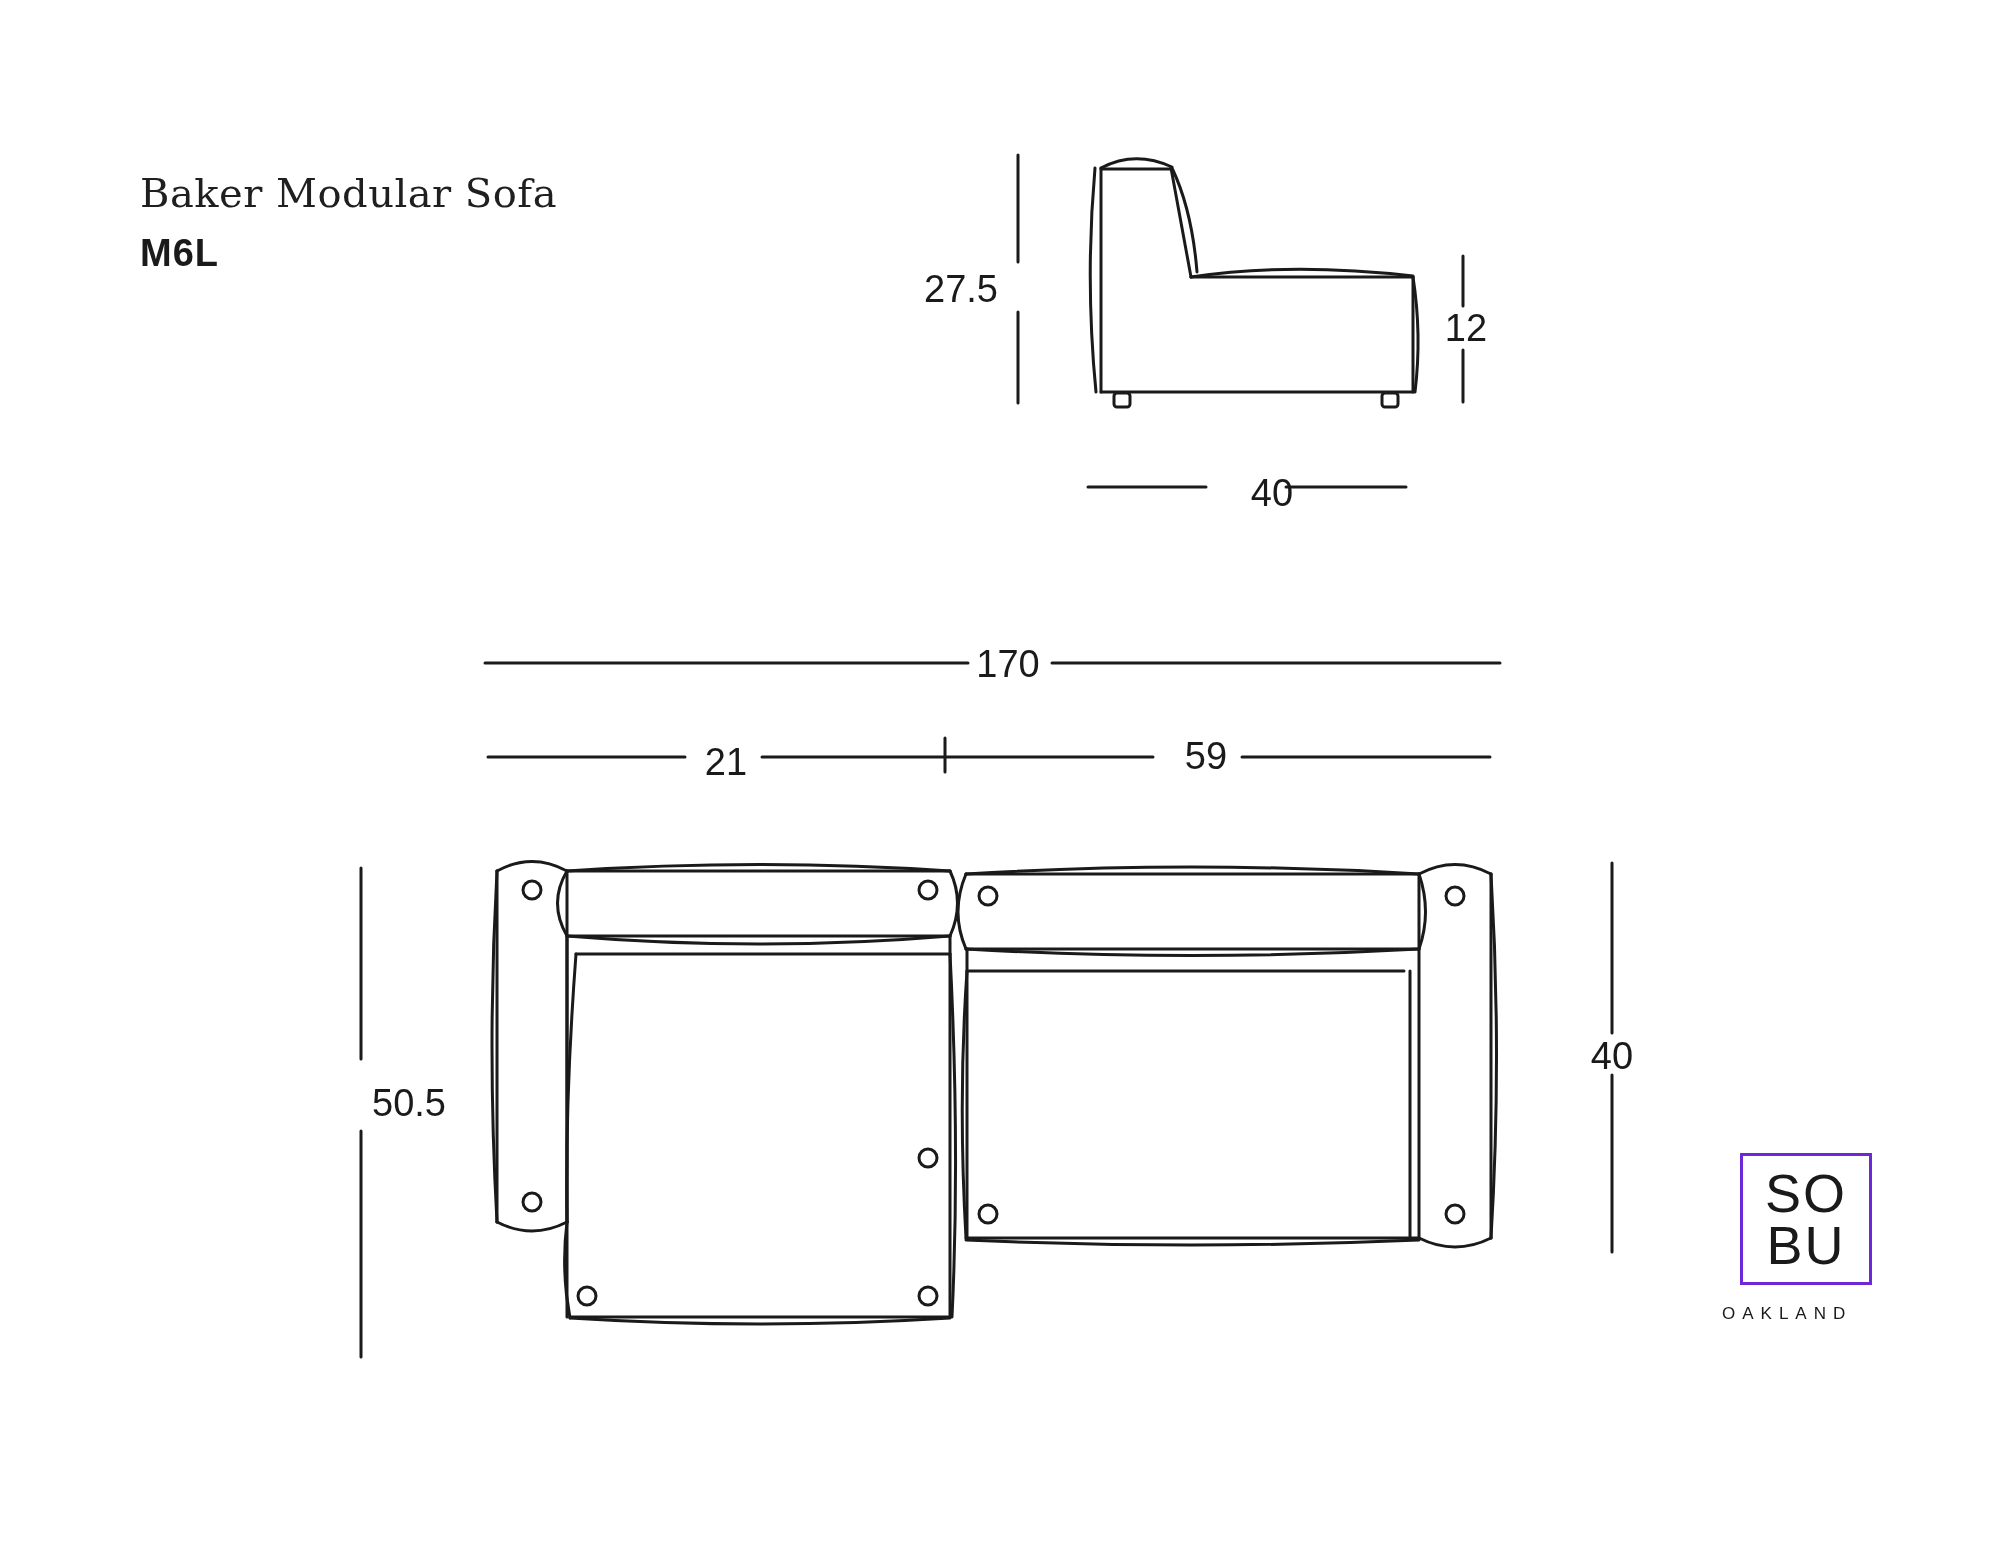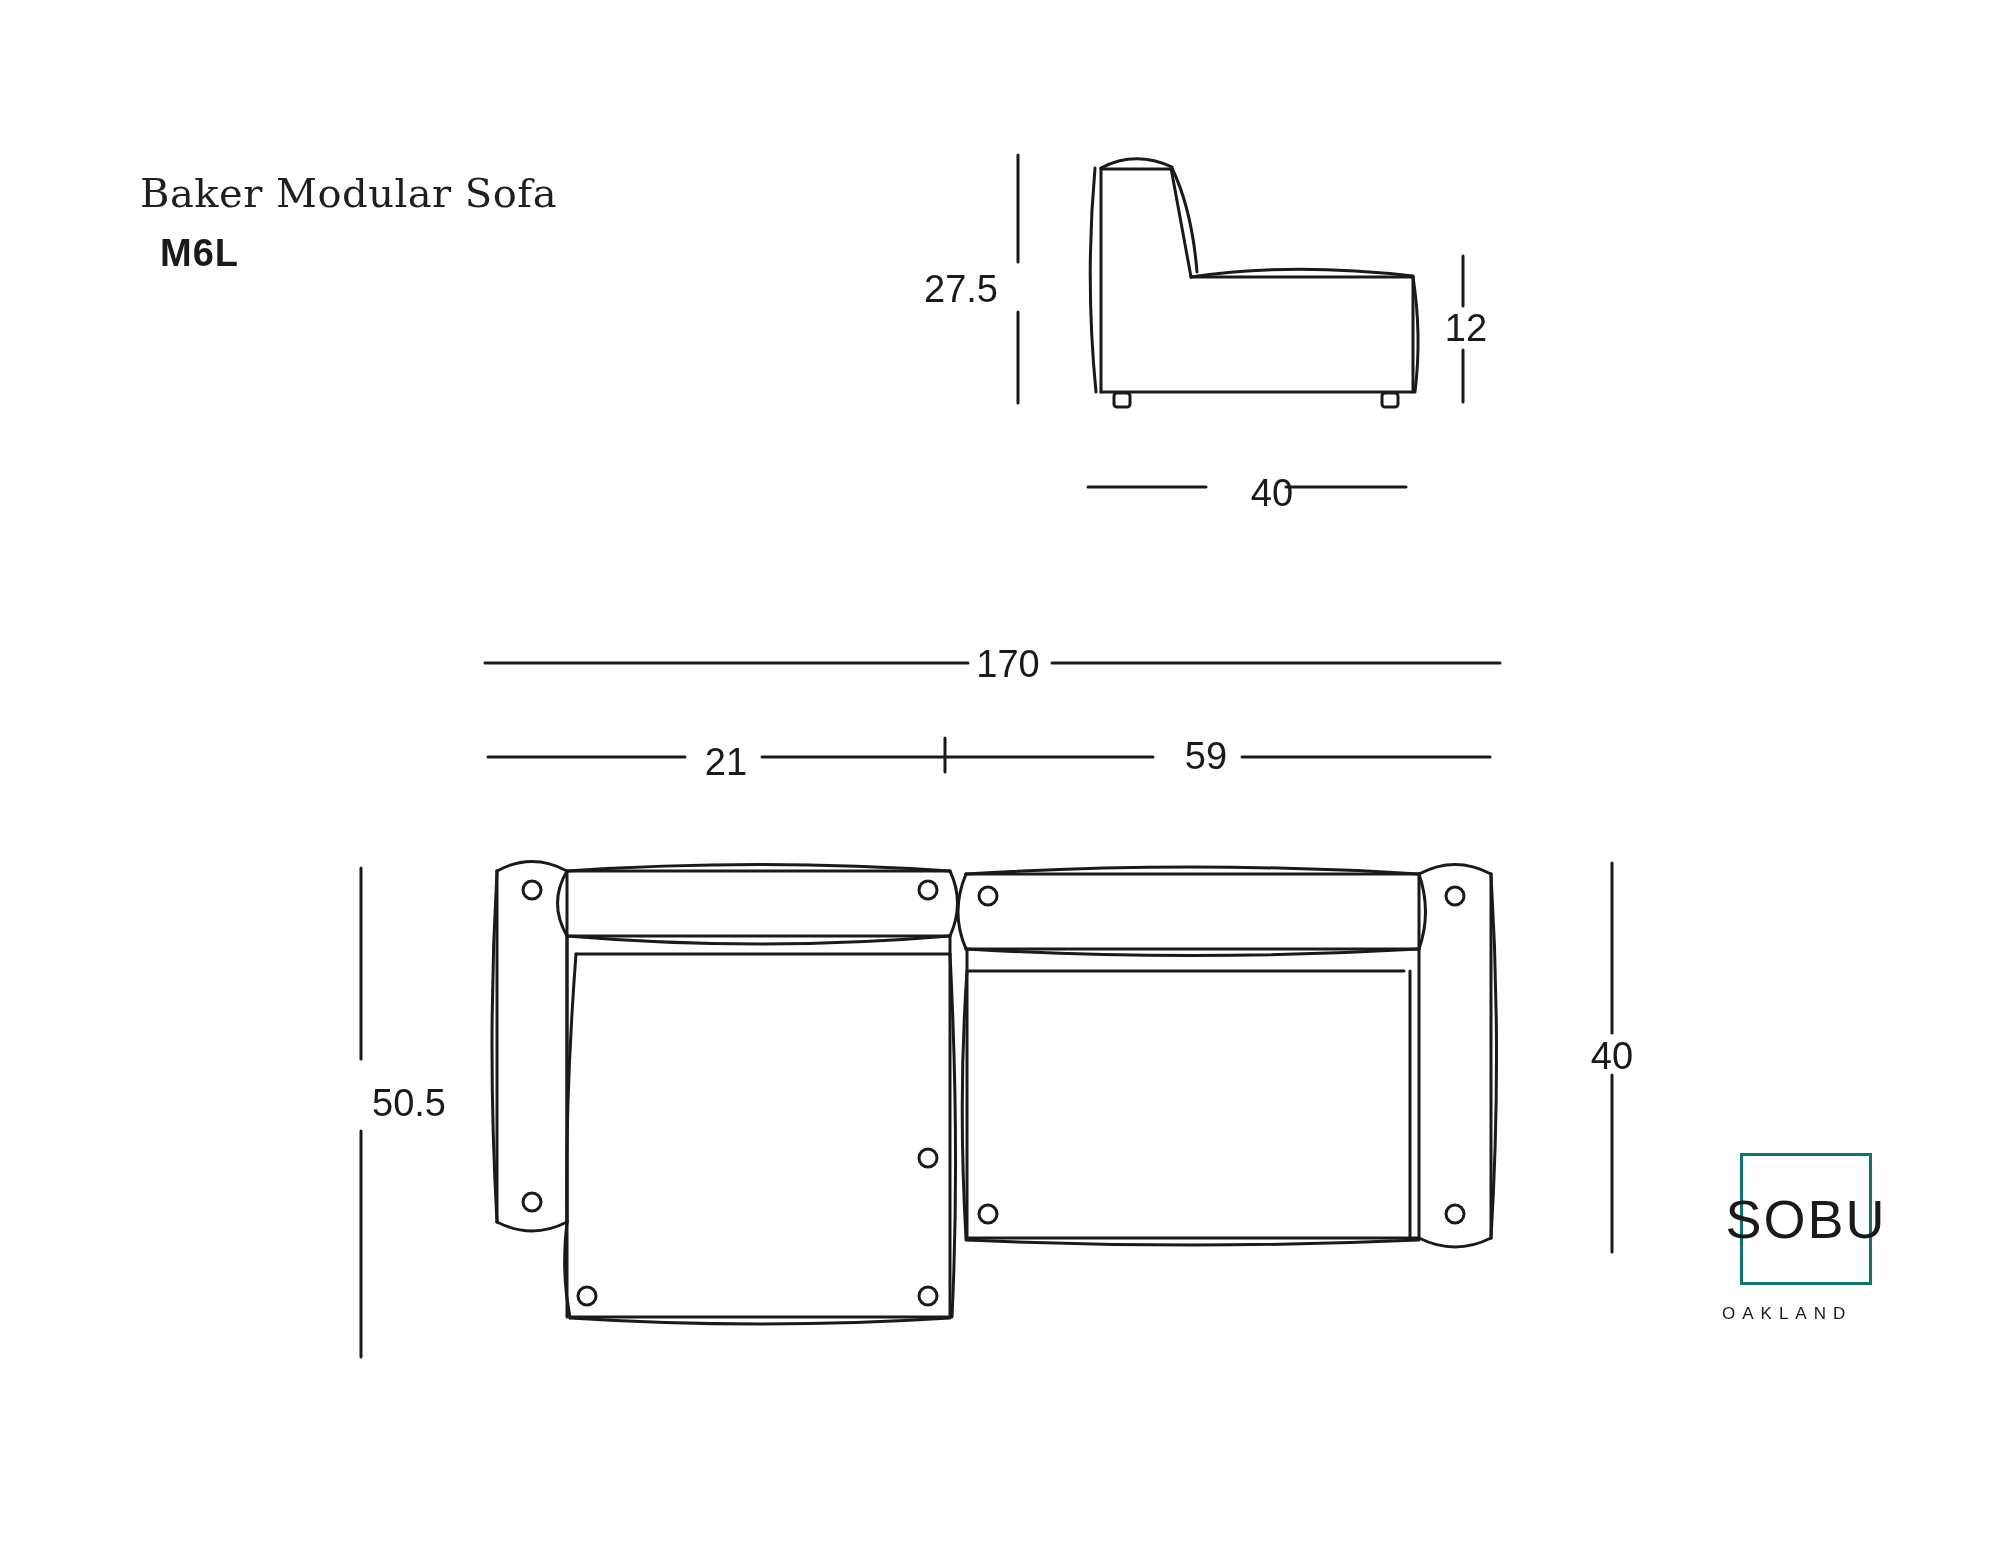--- a/index.html
+++ b/index.html
@@ -6,33 +6,33 @@
     body { width: 2000px; height: 1545px; position: relative; overflow: hidden; }
     .title {
       position: absolute; left: 140px; top: 170px;
       font-family: "DejaVu Serif", "Liberation Serif", serif;
       font-size: 40px; font-weight: 300; color: #1f1f1f; letter-spacing: 0.5px;
       white-space: nowrap;
     }
     .model {
       position: absolute; left: 140px; top: 232px;
       font-family: "Liberation Sans", "DejaVu Sans", sans-serif;
-      font-size: 38px; font-weight: 700; color: #1a1a1a; letter-spacing: 1px; margin-left: 20px;
+      font-size: 38px; font-weight: 700; color: #1a1a1a; letter-spacing: 1px;
     }
     svg.drawing { position: absolute; left: 0; top: 0; }
     .dim-label {
       position: absolute;
       font-family: "Liberation Sans", "DejaVu Sans", sans-serif;
       font-size: 38px; color: #1a1a1a; background: transparent;
       transform: translate(-50%, -50%); white-space: nowrap; line-height: 1;
     }
     .logo-box {
       position: absolute; left: 1740px; top: 1153px;
-      width: 132px; height: 132px; border: 3px solid #0f766e; box-sizing: border-box;
-      display: flex; flex-direction: row; align-items: center; justify-content: center;
+      width: 132px; height: 132px; border: 3px solid #6d28d9; box-sizing: border-box;
+      display: flex; flex-direction: column; align-items: center; justify-content: center;
       font-family: "Liberation Sans", "DejaVu Sans", sans-serif;
       font-size: 54px; line-height: 52px; color: #1a1a1a; letter-spacing: 2px;
     }
     .logo-sub {
       position: absolute; left: 1722px; top: 1304px; width: 170px; text-align: left;
       font-family: "Liberation Sans", "DejaVu Sans", sans-serif;
       font-size: 17px; letter-spacing: 7px; color: #1a1a1a;
     }
   </style>
 </head>

